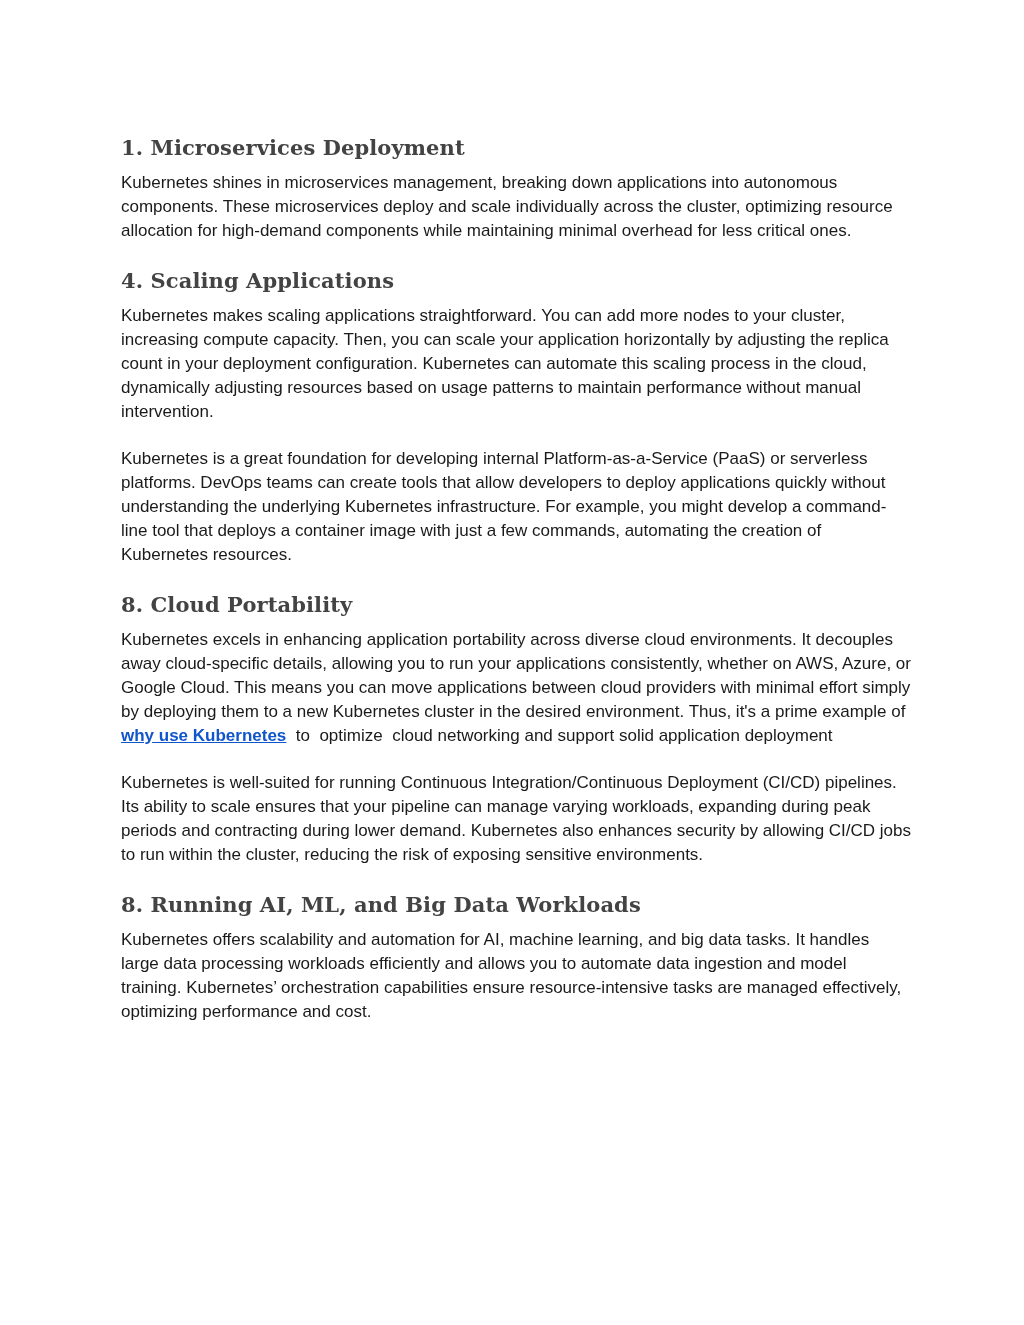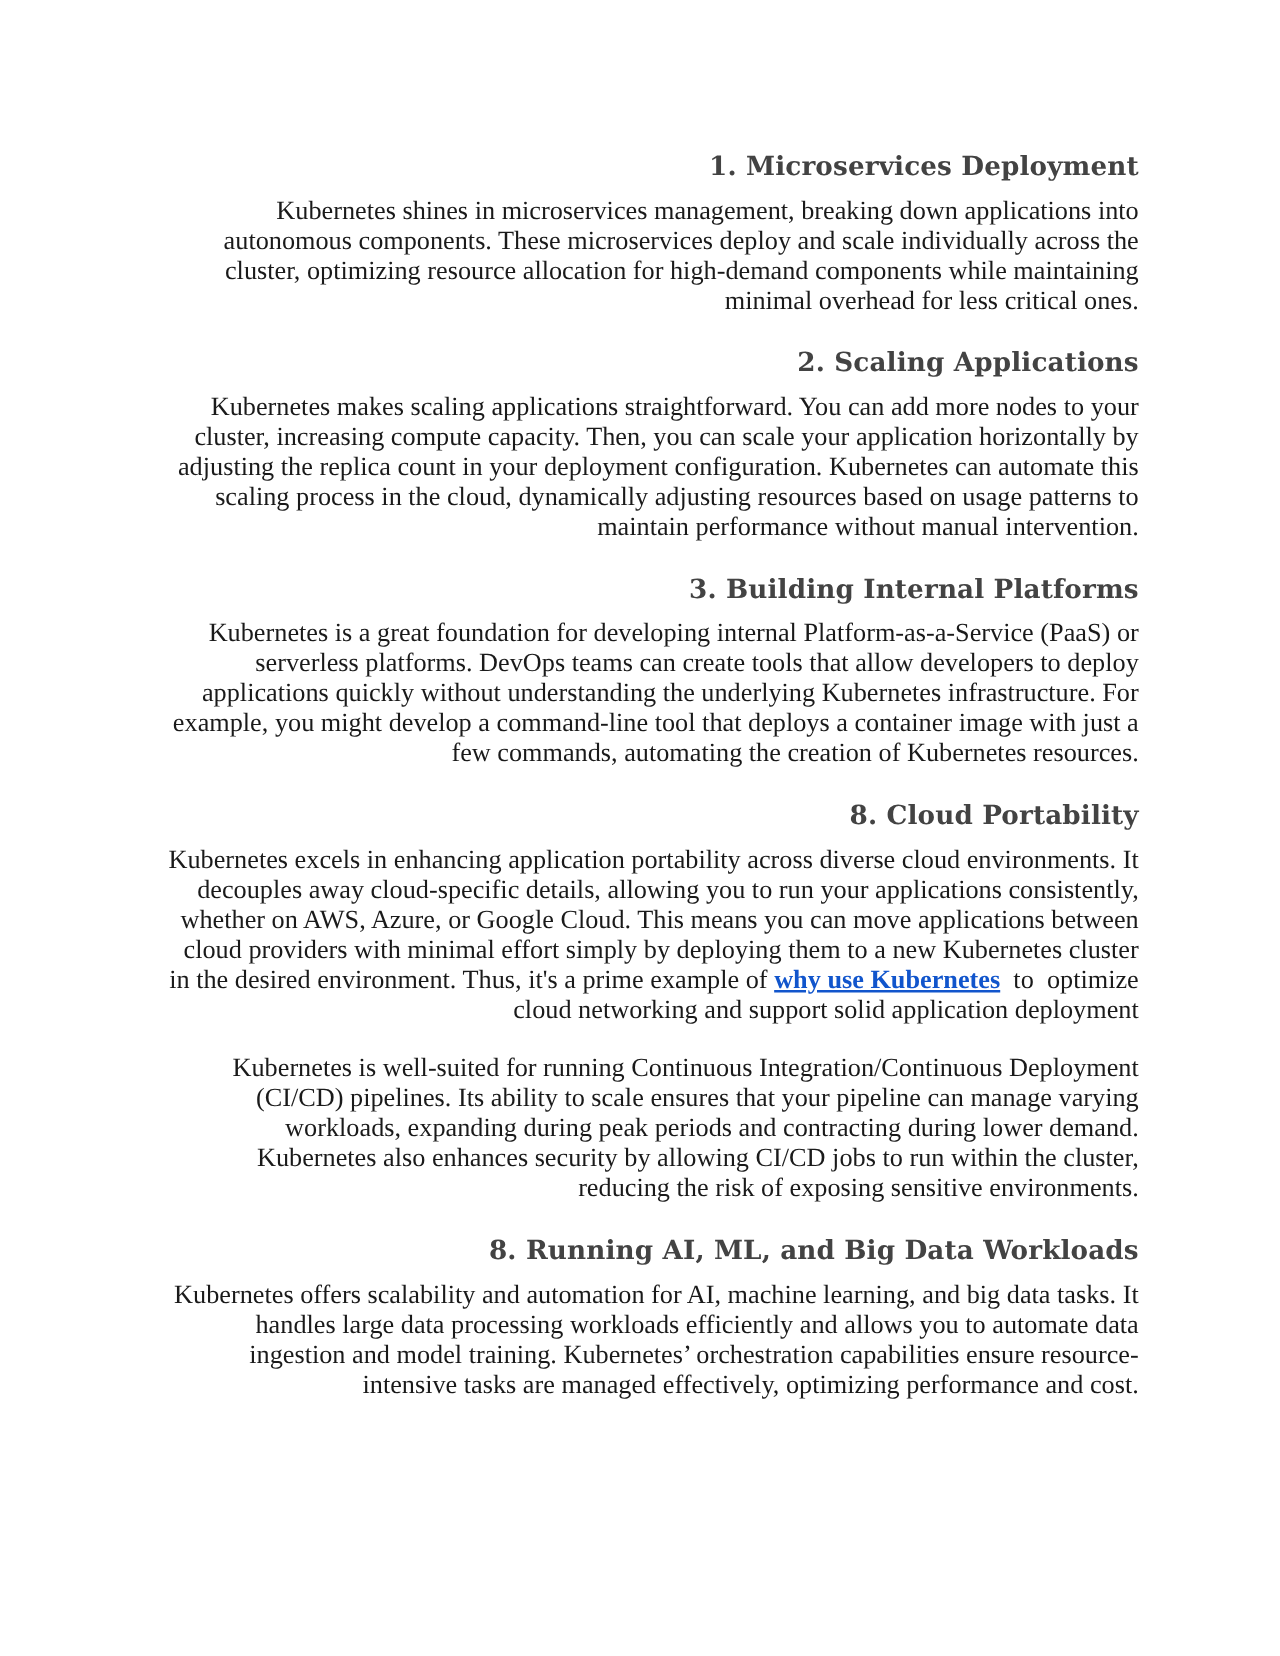--- a/index.html
+++ b/index.html
@@ -1,39 +1,38 @@
 <!DOCTYPE html>
 <html><head>
 <meta charset="utf-8">
 <style>
   html, body { margin:0; padding:0; background:#ffffff; }
   body { width:1024px; height:1325px; position:relative; overflow:hidden;
          font-family:"DejaVu Serif", "Liberation Serif", serif; }
-  .page { position:absolute; left:121px; top:118px; width:790px;text-align:right; }
+  .page { position:absolute; left:121px; top:133px; width:790px; }
   .section { margin:0; }
   h2 { font-family:"DejaVu Serif", serif; font-weight:bold; color:#434343;
        font-size:21px; margin:0 0 8px 0; line-height:30px; letter-spacing:0.1px; }
-  p { font-family:Liberation Serif, serif; font-size:21px; color:#1a1a1a;
-      line-height:24px; margin:0 0 23px 12px; }
+  p { font-family:Liberation Sans, sans-serif; font-size:17px; color:#1a1a1a;
+      line-height:24px; margin:0 0 23px 0; }
   a.link { color:#1155cc; font-weight:bold; text-decoration:underline; }
 </style>
 </head>
 <body>
 
 <div class="page">
   <div class="section">
     <h2>1. Microservices Deployment</h2>
     <p>Kubernetes shines in microservices management, breaking down applications into autonomous components. These microservices deploy and scale individually across the cluster, optimizing resource allocation for high-demand components while maintaining minimal overhead for less critical ones.</p>
   </div>
   <div class="section">
-    <h2>2. Scaling Applications</h2>
+    <h2>4. Scaling Applications</h2>
     <p>Kubernetes makes scaling applications straightforward. You can add more nodes to your cluster, increasing compute capacity. Then, you can scale your application horizontally by adjusting the replica count in your deployment configuration. Kubernetes can automate this scaling process in the cloud, dynamically adjusting resources based on usage patterns to maintain performance without manual intervention.</p>
   </div>
   <div class="section">
-    <h2>3. Building Internal Platforms</h2>
     <p>Kubernetes is a great foundation for developing internal Platform-as-a-Service (PaaS) or serverless platforms. DevOps teams can create tools that allow developers to deploy applications quickly without understanding the underlying Kubernetes infrastructure. For example, you might develop a command-line tool that deploys a container image with just a few commands, automating the creation of Kubernetes resources.</p>
   </div>
   <div class="section">
     <h2>8. Cloud Portability</h2>
     <p><span>Kubernetes excels in enhancing application portability across diverse cloud environments. It decouples away cloud-specific details, allowing you to run your applications consistently, whether on AWS, Azure, or Google Cloud. This means you can move applications between cloud providers with minimal effort simply by deploying them to a new Kubernetes cluster in the desired environment. Thus, it's a  prime example of </span><a class="link" href="#">why use Kubernetes</a><span style="white-space:pre-wrap">  to  optimize  cloud networking and support solid application deployment</span></p>
   </div>
   <div class="section">
     <p>Kubernetes is well-suited for running Continuous Integration/Continuous Deployment (CI/CD) pipelines. Its ability to scale ensures that your pipeline can manage varying workloads, expanding during peak periods and contracting during lower demand. Kubernetes also enhances security by allowing CI/CD jobs to run within the cluster, reducing the risk of exposing sensitive environments.</p>
   </div>
   <div class="section">

